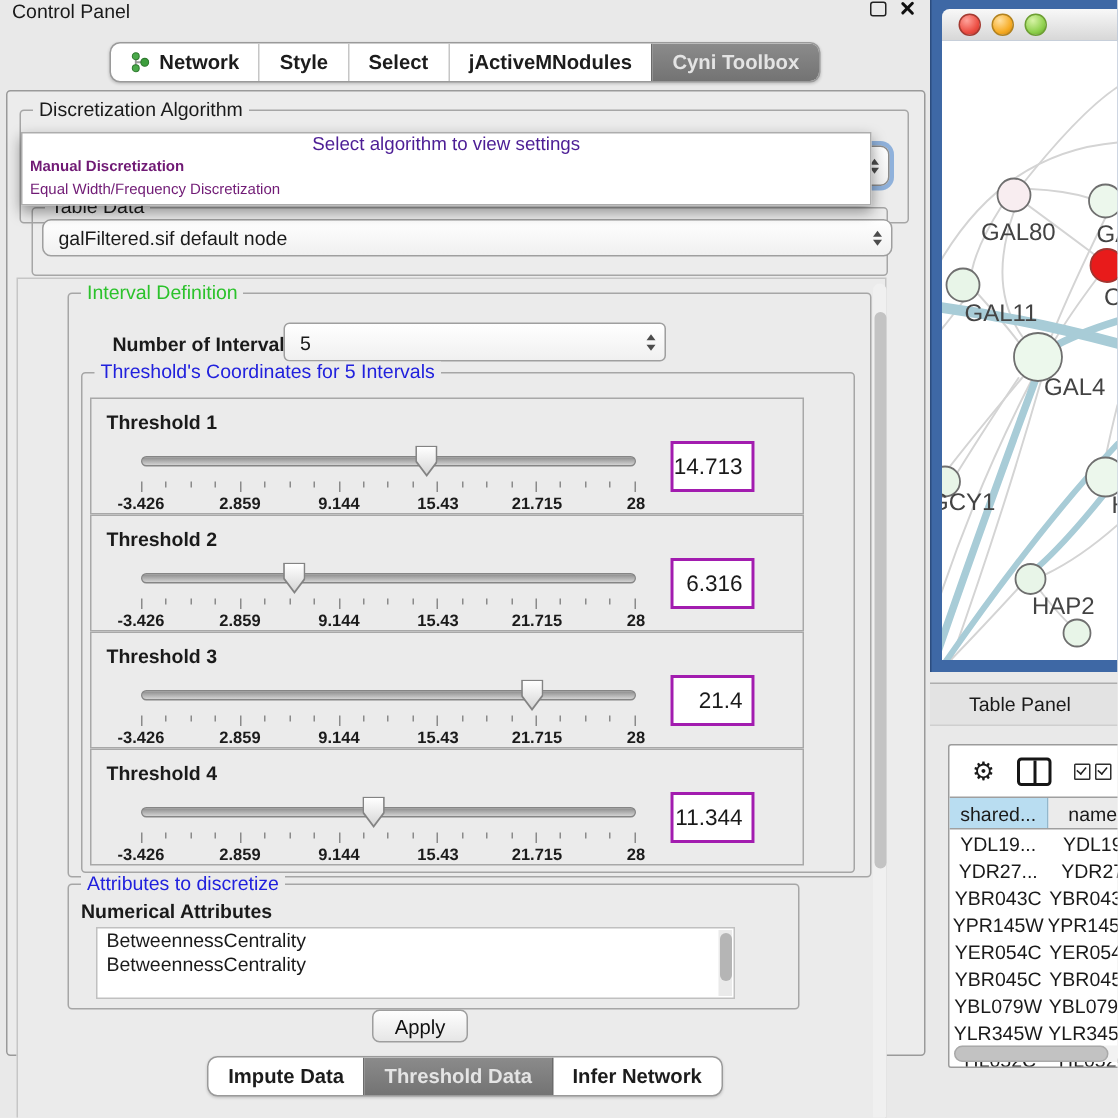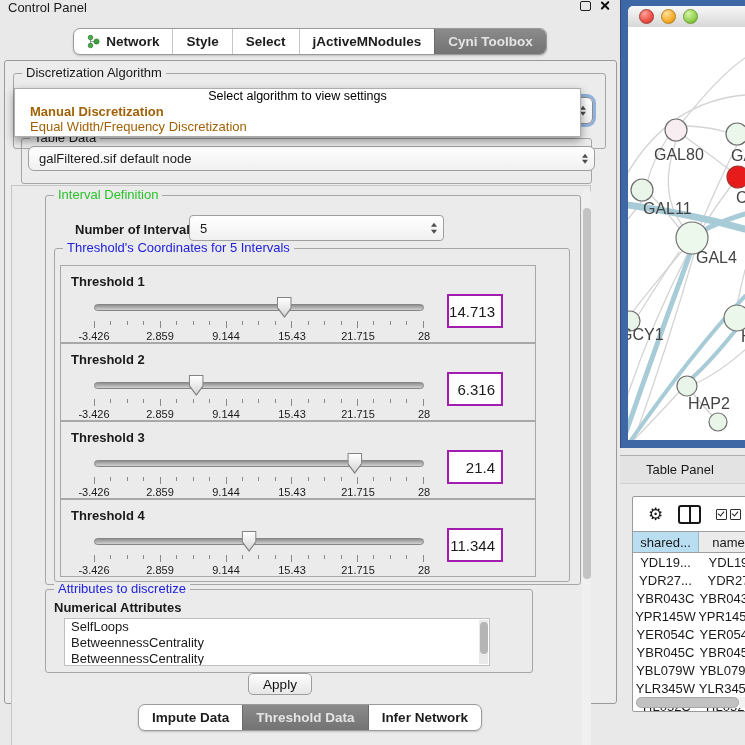--- a/index.html
+++ b/index.html
@@ -47,22 +47,22 @@
          display:flex;align-items:center;font-size:13px;position:absolute}
   .stepper{position:absolute;right:6px;top:50%;transform:translateY(-50%);display:flex;flex-direction:column;gap:2.5px;align-items:center}
   .stepper .up{width:0;height:0;border-left:3.5px solid transparent;border-right:3.5px solid transparent;border-bottom:4.5px solid #4c4c4c}
   .stepper .down{width:0;height:0;border-left:3.5px solid transparent;border-right:3.5px solid transparent;border-top:4.5px solid #4c4c4c}
 
   .focus-combo{left:20px;top:36px;width:566px;height:25px;border-radius:6px;border-color:#8c8c8c;
                box-shadow:0 0 0 3px rgba(104,152,212,.7);z-index:2}
 
   .popup{position:absolute;left:9px;top:27px;width:565px;height:47px;background:#fff;
          border:1px solid #adadad;box-shadow:0 4px 9px rgba(0,0,0,.4);z-index:40}
-  .algo-hint{height:15px;line-height:15px;text-align:center;color:#000000;font-size:12.5px}
-  .algo-opt{font-size:13px;line-height:15px;padding-left:15px;color:#a16207}
+  .algo-hint{height:15px;line-height:15px;text-align:center;color:#4c1d95;font-size:12.5px}
+  .algo-opt{font-size:10px;line-height:15px;padding-left:5px;color:#701a75}
   .algo-opt.sel{font-weight:700}
 
   .td-group{left:16px;top:77px;width:569px;height:44px}
   .td-combo{left:6px;top:7px;width:555px;height:23px;padding-left:10px;border-radius:6px}
 
   .vscroll{position:absolute;left:577px;top:128px;width:9px;height:568px;background:#f0f0f0;border-radius:5px}
   .vthumb{position:absolute;left:0.5px;top:19px;width:8px;height:371px;background:#c3c3c3;border-radius:4px}
 
   .interval-group{left:40px;top:134px;width:534px;height:388px}
   .interval-group > .gtitle{background:#ebebeb}
@@ -79,21 +79,21 @@
   .track{position:absolute;left:0;right:0;top:8px;height:5px;background:linear-gradient(#8f8f8f,#d2d2d2);
          border:1px solid #858585;border-radius:4px}
   .handle{position:absolute;top:1px;width:15px;height:21px;transform:translateX(-50%);
           background:#838383;clip-path:polygon(0 0,100% 0,100% 52%,50% 100%,0 52%)}
   .handle i{position:absolute;left:1px;top:1px;right:1px;bottom:2px;display:block;
             background:linear-gradient(#ffffff,#d7d7d7);clip-path:polygon(0 0,100% 0,100% 52%,50% 100%,0 52%)}
   .ticks{position:absolute;left:0;right:0;top:25px;height:7px;display:flex;justify-content:space-between}
   .tick{width:1px;height:4px;background:#8a8a8a}
   .tick.major{height:7px}
   .tick-labels{position:absolute;left:0;right:0;top:34px;height:12px}
-  .tick-labels span{position:absolute;transform:translateX(-50%);font-size:11px;font-weight:400;color:#1b1b1b;white-space:nowrap}
+  .tick-labels span{position:absolute;transform:translateX(-50%);font-size:11px;font-weight:700;color:#1b1b1b;white-space:nowrap}
   .th-value{position:absolute;left:386px;top:28px;width:56px;height:34px;background:#fff;
             border:2px solid #a21caf;display:flex;align-items:center;justify-content:flex-end;
             padding-right:6px;font-size:15px;box-sizing:border-box}
 
   .attr-group{left:40px;top:528px;width:486px;height:82px}
   .attr-group > .gtitle{background:#ebebeb}
   .attr-label{position:absolute;left:8px;top:10px;font-size:13px;font-weight:700}
   .attr-list{position:absolute;left:18px;top:28px;width:424px;height:46px;background:#fff;
              border:1px solid #c0c0c0;overflow:hidden}
   .attr-item{font-size:13px;line-height:16px;padding-left:6px;white-space:nowrap}
@@ -396,21 +396,20 @@
     <div class="th-value">11.344</div>
   </div>
         </div>
     </div>
 
     <div class="group attr-group">
       <span class="gtitle blue">Attributes to discretize</span>
       <div class="attr-label">Numerical Attributes</div>
       <div class="attr-list">
         <div id="attr-items">
-            <div class="attr-item">SelfLoops</div>
             <div class="attr-item">BetweennessCentrality</div>
             <div class="attr-item">BetweennessCentrality</div>
           </div>
         <div class="lscroll">
             <div class="lthumb"></div>
           </div>
       </div>
     </div>
 
     <button class="apply-btn">Apply</button>

